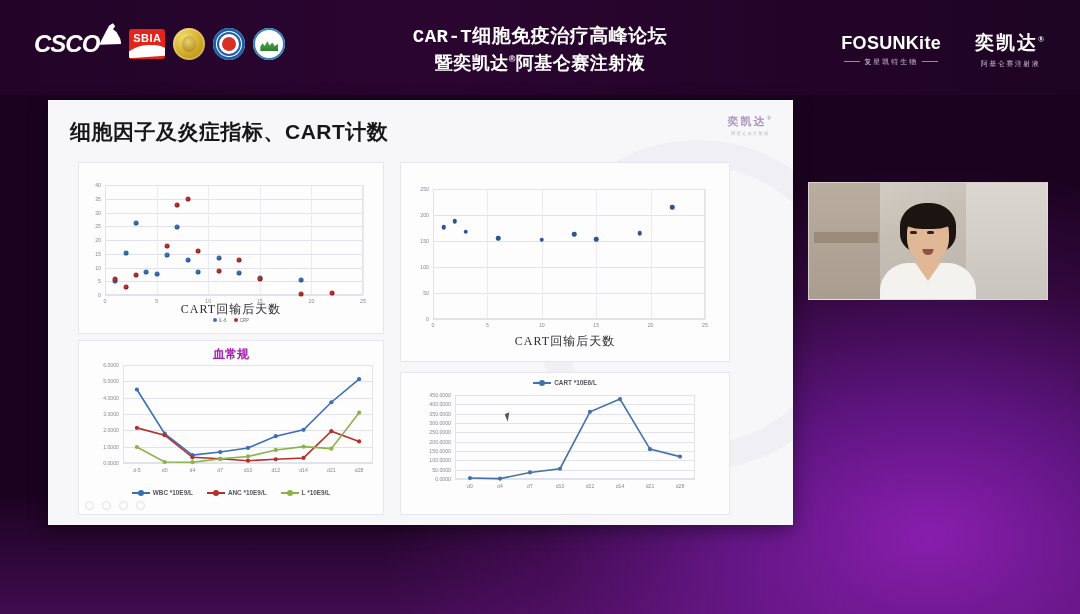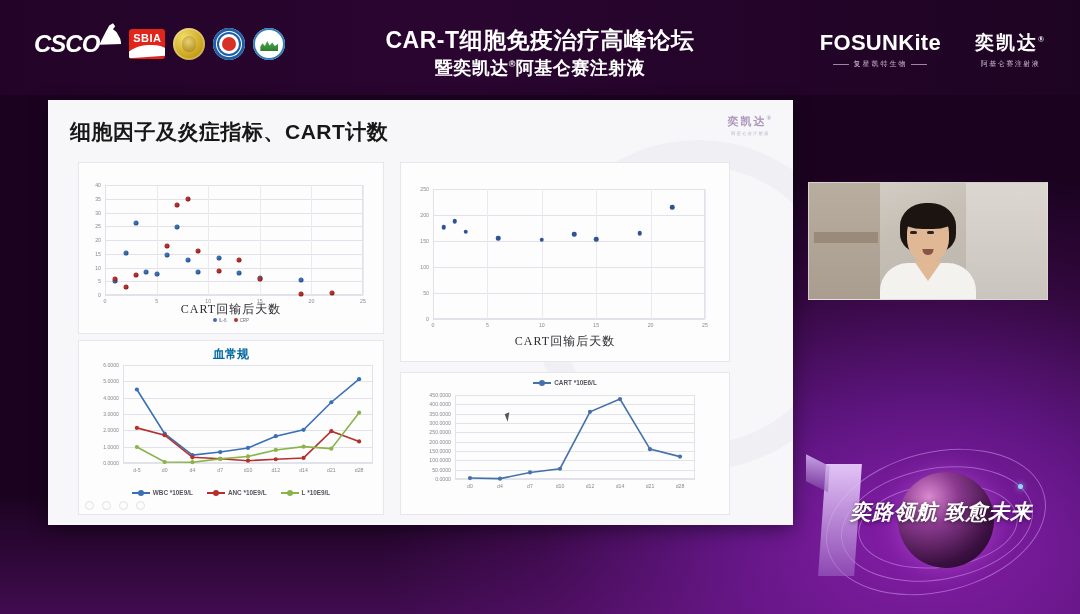--- a/index.html
+++ b/index.html
@@ -76,27 +76,27 @@
   .logo-green::after{
     content:""; position:absolute; left:7px; top:12px; width:18px;height:11px;
     background: linear-gradient(180deg,#4fae4f,#2e7d32);
     clip-path: polygon(0 60%,12% 30%,25% 55%,38% 10%,52% 50%,66% 22%,80% 55%,100% 35%,100% 100%,0 100%);
   }
 
   .head-title {
     position:absolute; left: 330px; top: 25px; width: 420px; text-align:center;
     color:#fff; font-weight:700; line-height:1.35;
   }
-  .head-title .l1 { font-size: 23px; letter-spacing:.5px; }
+  .head-title .l1 { font-size: 19px; letter-spacing:.5px;font-family:Liberation Mono, monospace; }
   .head-title .l2 { font-size: 18px; letter-spacing:.5px; }
   .head-title sup { font-size: 9px; vertical-align: super; }
 
   .brand-row { position:absolute; right: 34px; top: 30px; display:flex; align-items:center; gap: 34px; }
   .brand { color:#fff; text-align:center; }
-  .brand .main { font-size: 22px; font-weight: 800; letter-spacing:.3px; }
+  .brand .main { font-size: 18px; font-weight: 800; letter-spacing:.3px; }
   .brand .sub {
     font-size: 7px; color:#cdbbd6; letter-spacing: 2px; margin-top:3px;
     display:flex; align-items:center; justify-content:center; gap:4px; white-space:nowrap;
   }
   .brand .sub::before, .brand .sub::after{
     content:""; height:1px; width:16px; background:#9c86a8; display:inline-block;
   }
   .brand-2 .main { font-size: 19px; font-weight: 800; letter-spacing: 2px; font-family:"Liberation Serif", serif; }
   .brand-2 .main sup { font-size: 8px; }
   .brand-2 .sub { letter-spacing: 1.5px; }
@@ -130,21 +130,21 @@
   .panel { position:absolute; background:#fdfdfd; border:1px solid #e6e6ec; }
   .p-wt   { left: 30px;  top: 62px;  width: 306px; height: 172px; }
   .p-fer  { left: 352px; top: 62px;  width: 330px; height: 200px; }
   .p-cbc  { left: 30px;  top: 240px; width: 306px; height: 175px; }
   .p-cart { left: 352px; top: 272px; width: 330px; height: 143px; }
 
   .chart-title {
     text-align:center; font-size: 11px; color:#3f3f46; padding-top: 5px; font-weight:600;
   }
   .chart-title.blue { color:#44449e; font-family:"Liberation Serif", serif; font-size:12px; }
-  .chart-title.gray { color:#0369a1; font-family:"Liberation Serif", serif; font-size:12px; }
+  .chart-title.gray { color:#a21caf; font-family:"Liberation Serif", serif; font-size:12px; }
 
   .plot { position:absolute; }
   .axis-lbl { position:absolute; font-size: 5.2px; color:#8a8a93; }
   .axis-lbl.y { text-align:right; }
   .grid-line { position:absolute; background:#e2e2ea; height:1px; left:0; right:0; }
   .grid-v { position:absolute; background:#e9e9ef; width:1px; top:0; bottom:0; }
   .axis-line { position:absolute; background:#c9c9d3; }
 
   .dot { position:absolute; width:5px; height:5px; border-radius:50%; transform: translate(-50%,-50%); }
   .dot.il6 { background:#3a6fb5; box-shadow: inset -1px -1px 1px rgba(0,0,0,.25); }
@@ -565,22 +565,13 @@
         <div class="p-fringe"></div>
         <div class="p-eye l"></div>
         <div class="p-eye r"></div>
         <div class="p-mouth"></div>
         <div class="p-body"></div>
         <div class="p-collar"></div>
       </div>
     </div>
   </div>
 
-  <div class="art">
-    <div class="orbit o1"></div>
-    <div class="orbit o2"></div>
-    <div class="orbit o3"></div>
-    <div class="one"></div>
-    <div class="planet"></div>
-    <div class="spark" style="left:212px; top:38px;"></div>
-    <div class="calli">奕路领航 致愈未来</div>
-  </div>
 </div>
 
 </body></html>

